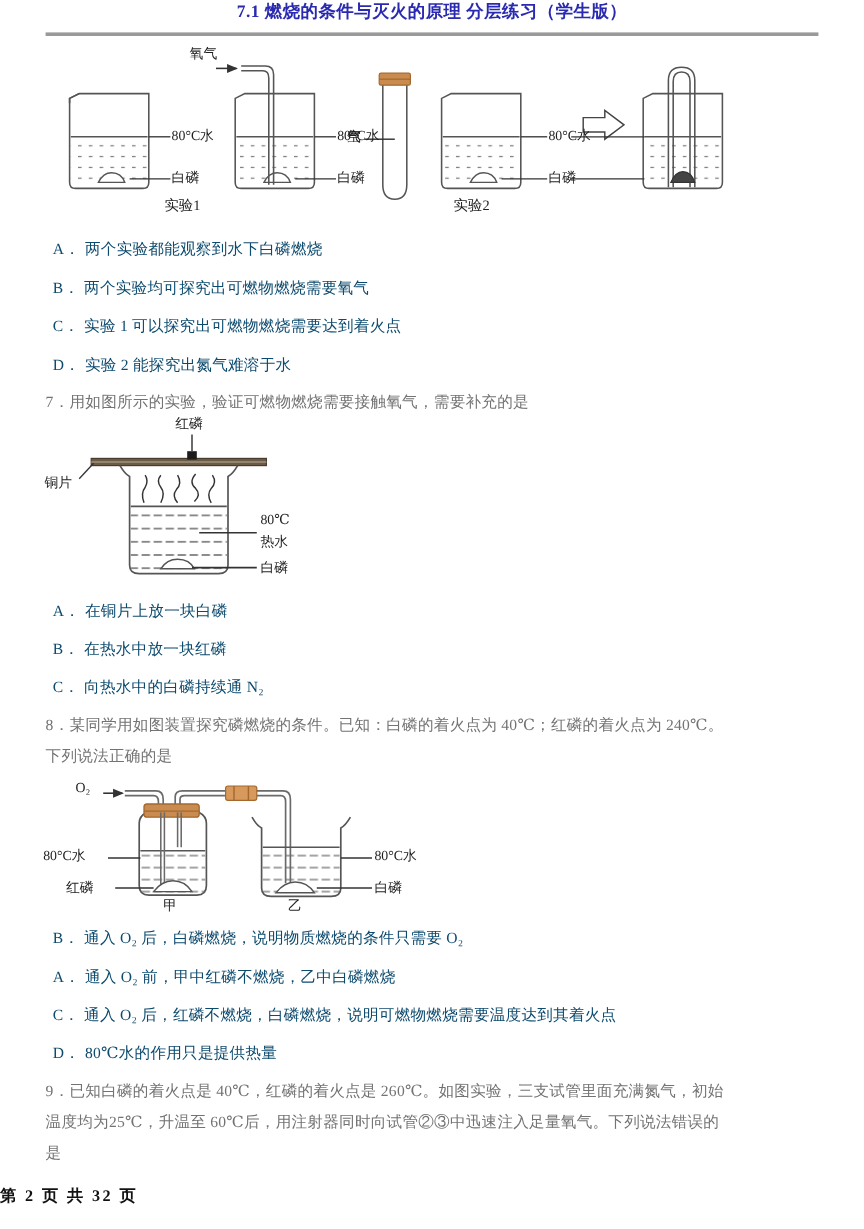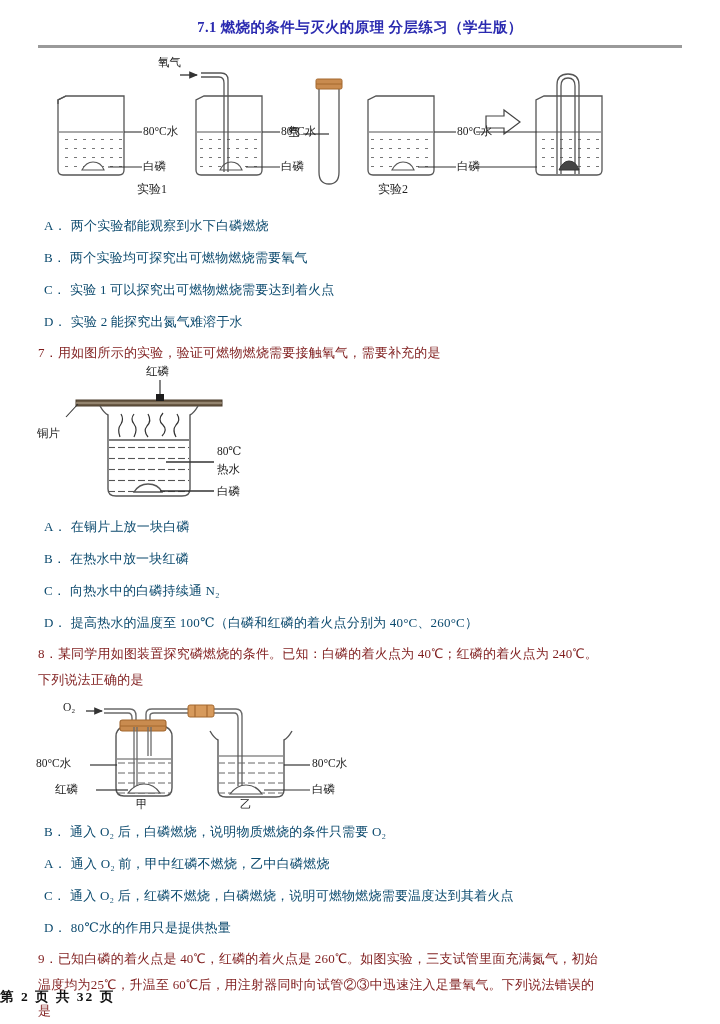--- a/index.html
+++ b/index.html
@@ -16,38 +16,36 @@
 
   .page { position: relative; width: 720px; height: 1024px; padding: 0 38px; }
 
   
   .doc-title {
     text-align: center;
     color: #2a2ab0;
     font-weight: bold;
     font-size: 14.5px;
     letter-spacing: .4px;
-    padding-top: 18px;
     font-family: "Liberation Serif", "DejaVu Serif", serif;
   }
   .title-rule {
     margin: 8px 0 0 0;
     height: 2.5px;
     background: #9a9a9a;
     width: 100%;
   }
 
   
   .q-line {
     font-size: 13px;
     line-height: 20px;
     margin: 11px 0 0 0;
-    color: #7f1d1d;
+    color: #737373;
     letter-spacing: .2px;
-    font-family: Liberation Serif, serif;
   }
   .q-line.cont { margin-top: 6px; }
   .opt {
     font-size: 13px;
     line-height: 20px;
     margin: 12px 0 0 6px;
     color: #0c4a6e;
     letter-spacing: .2px;
   }
   .opt .lead { margin-right: 4px; }
@@ -225,30 +223,29 @@
         <path d="M138,72 q-4,-7 0,-12 q5,-5 1,-11"></path>
       </g>
 
       <path d="M96,127 q5,-8 14,-8 q10,0 14,8 z" fill="#fff" stroke="#555" stroke-width="1.3"></path>
 
       <line x1="128" y1="97" x2="176" y2="97" stroke="#333" stroke-width="1.3"></line>
       <line x1="122" y1="126" x2="176" y2="126" stroke="#333" stroke-width="1.3"></line>
     </svg>
 
     <div class="fig-label" style="left:108px; top:-1px;">红磷</div>
-    <div class="fig-label" style="left:-1px; top:61px;">铜片</div>
+    <div class="fig-label" style="left:-1px; top:48px;">铜片</div>
     <div class="fig-label" style="left:179px; top:79px;">80℃</div>
     <div class="fig-label" style="left:179px; top:97px;">热水</div>
     <div class="fig-label" style="left:179px; top:119px;">白磷</div>
   </div>
 
   <div class="opt"><span class="lead">A．</span><span>在铜片上放一块白磷</span></div>
   <div class="opt"><span class="lead">B．</span><span>在热水中放一块红磷</span></div>
   <div class="opt"><span class="lead">C．</span><span>向热水中的白磷持续通 N₂</span></div>
-  <div class="opt"><span class="lead">D．</span><span>提高热水的温度至 100℃（白磷和红磷的着火点分别为  40°C、260°C）</span></div>
 
   <div class="q-line">8．某同学用如图装置探究磷燃烧的条件。已知：白磷的着火点为 40℃；红磷的着火点为 240℃。</div>
   <div class="q-line cont">下列说法正确的是</div>
 
   <div class="figure fig3">
     <svg width="400" height="112" viewBox="0 0 400 112">
       <defs>
         <pattern id="water3" width="10" height="10" patternUnits="userSpaceOnUse">
           <line x1="0" y1="5" x2="7" y2="5" stroke="#666" stroke-width="1"></line>
         </pattern>

